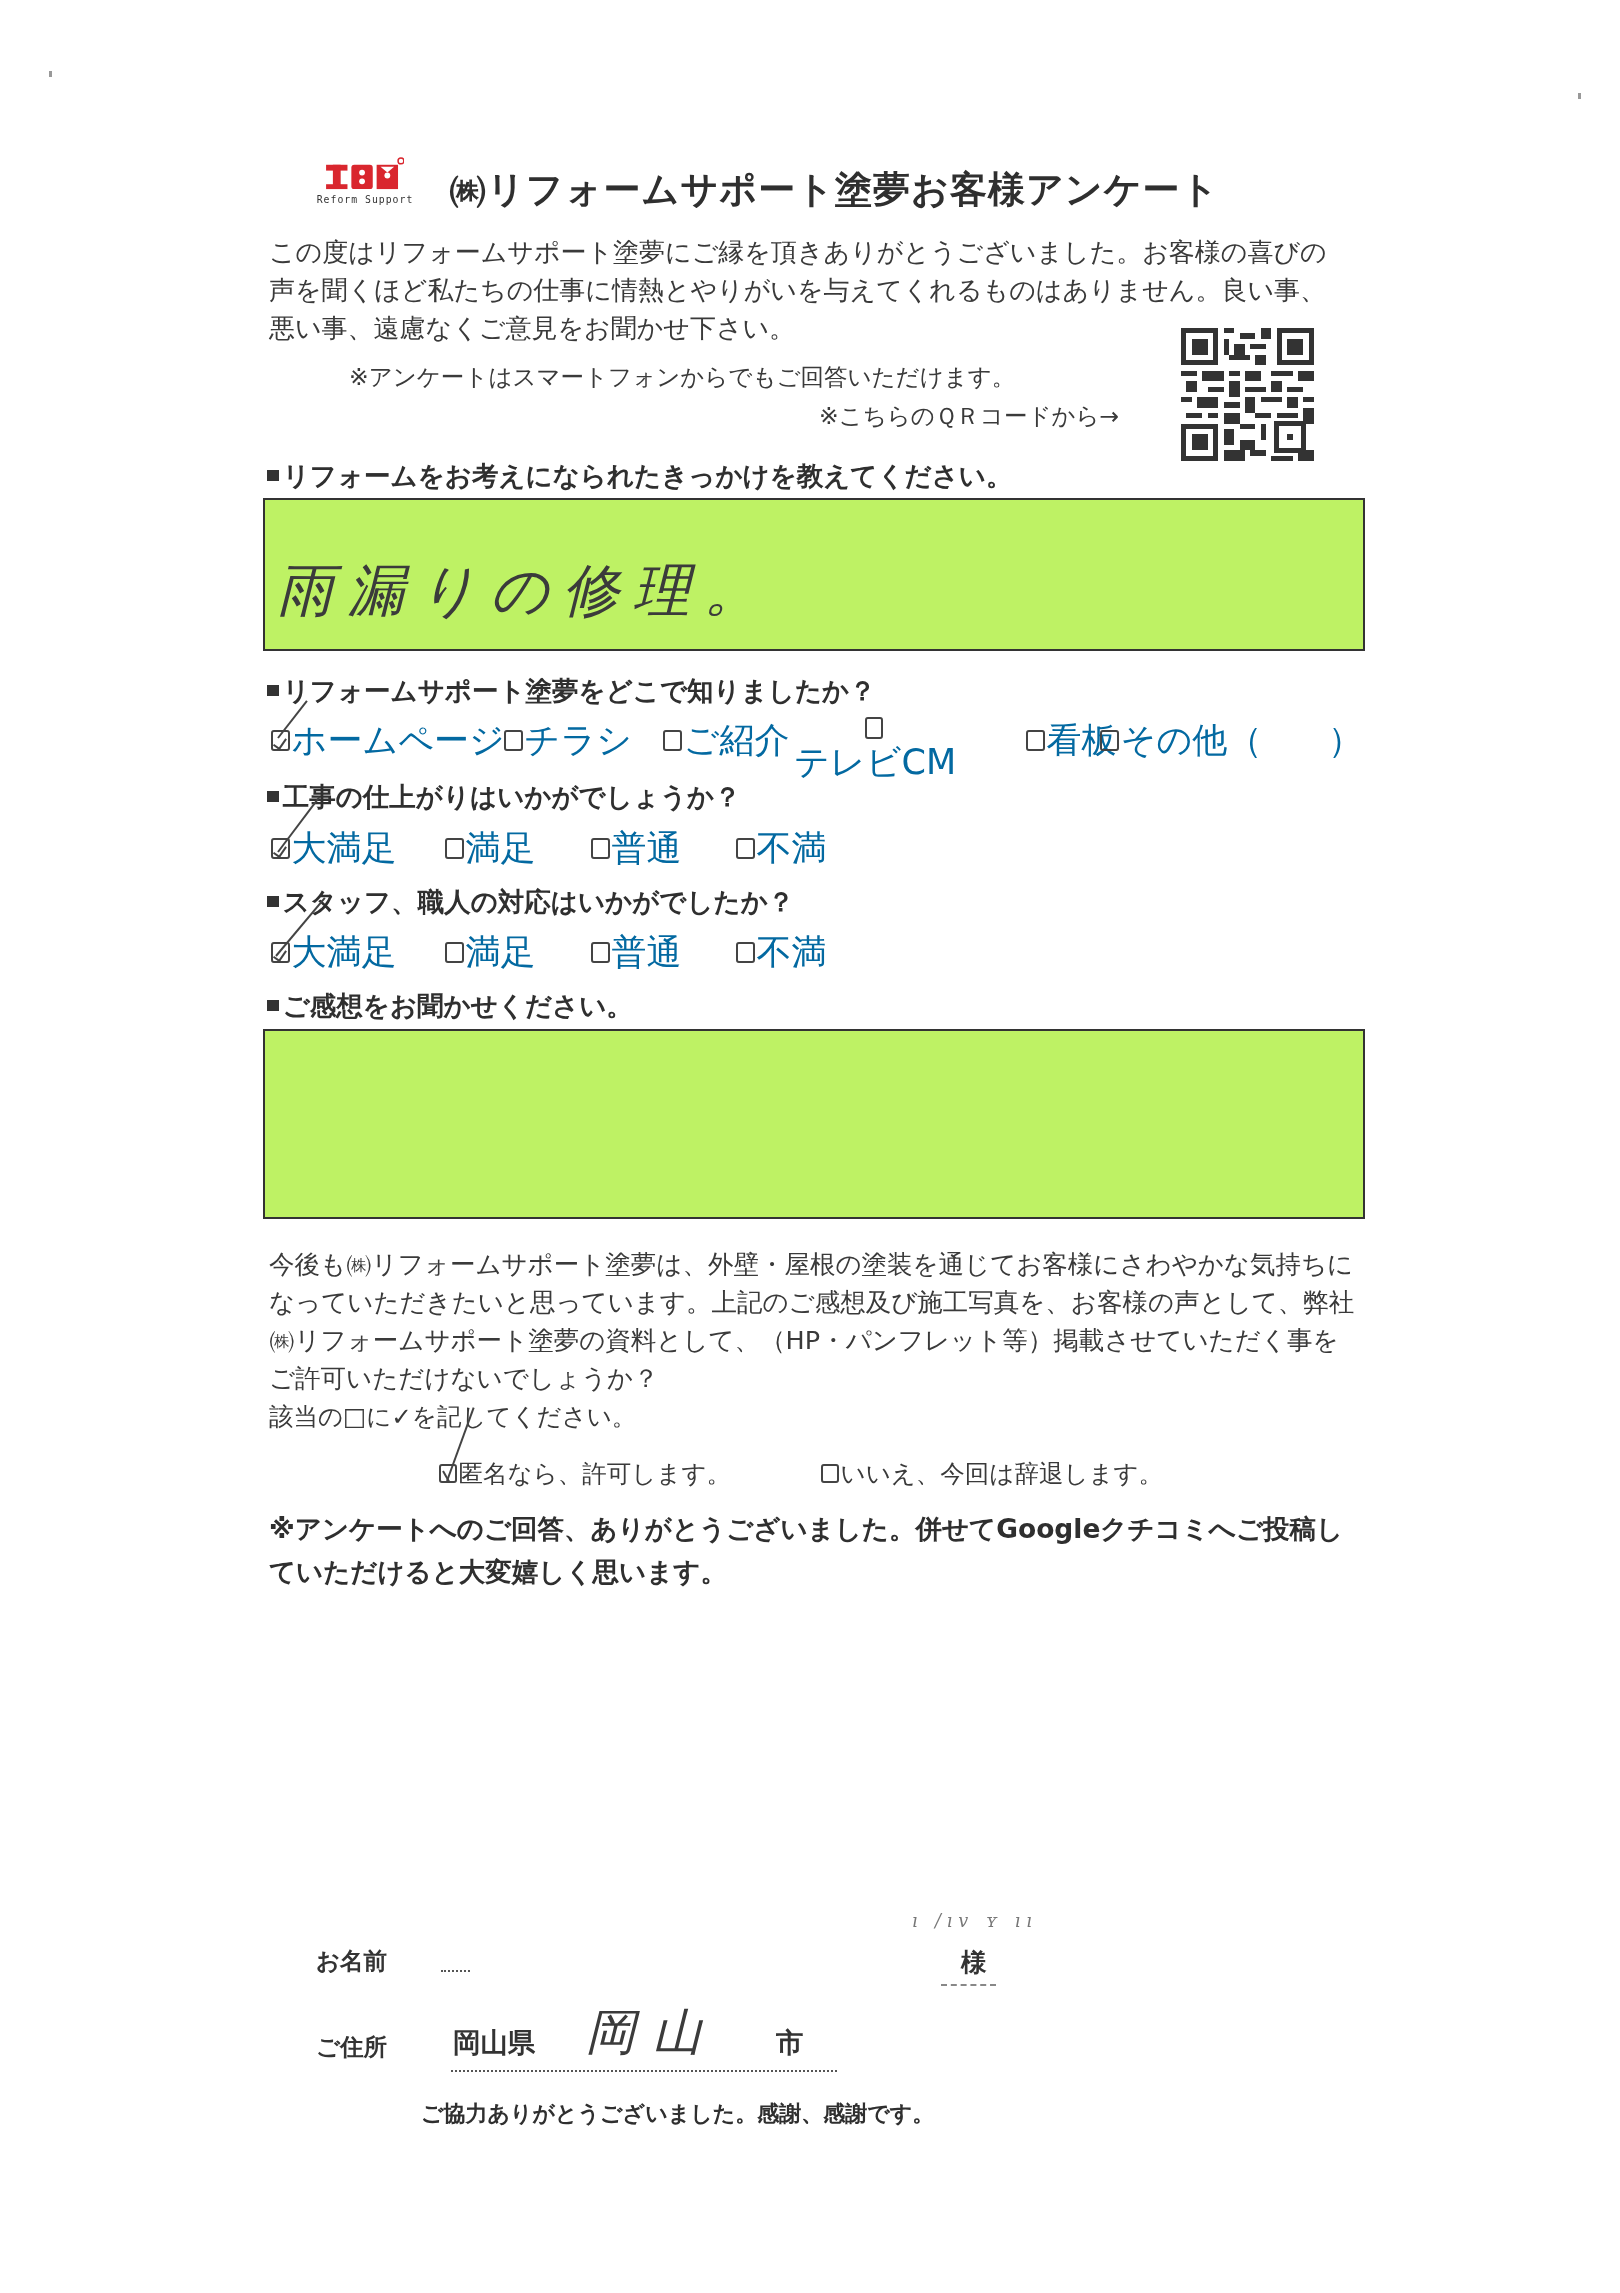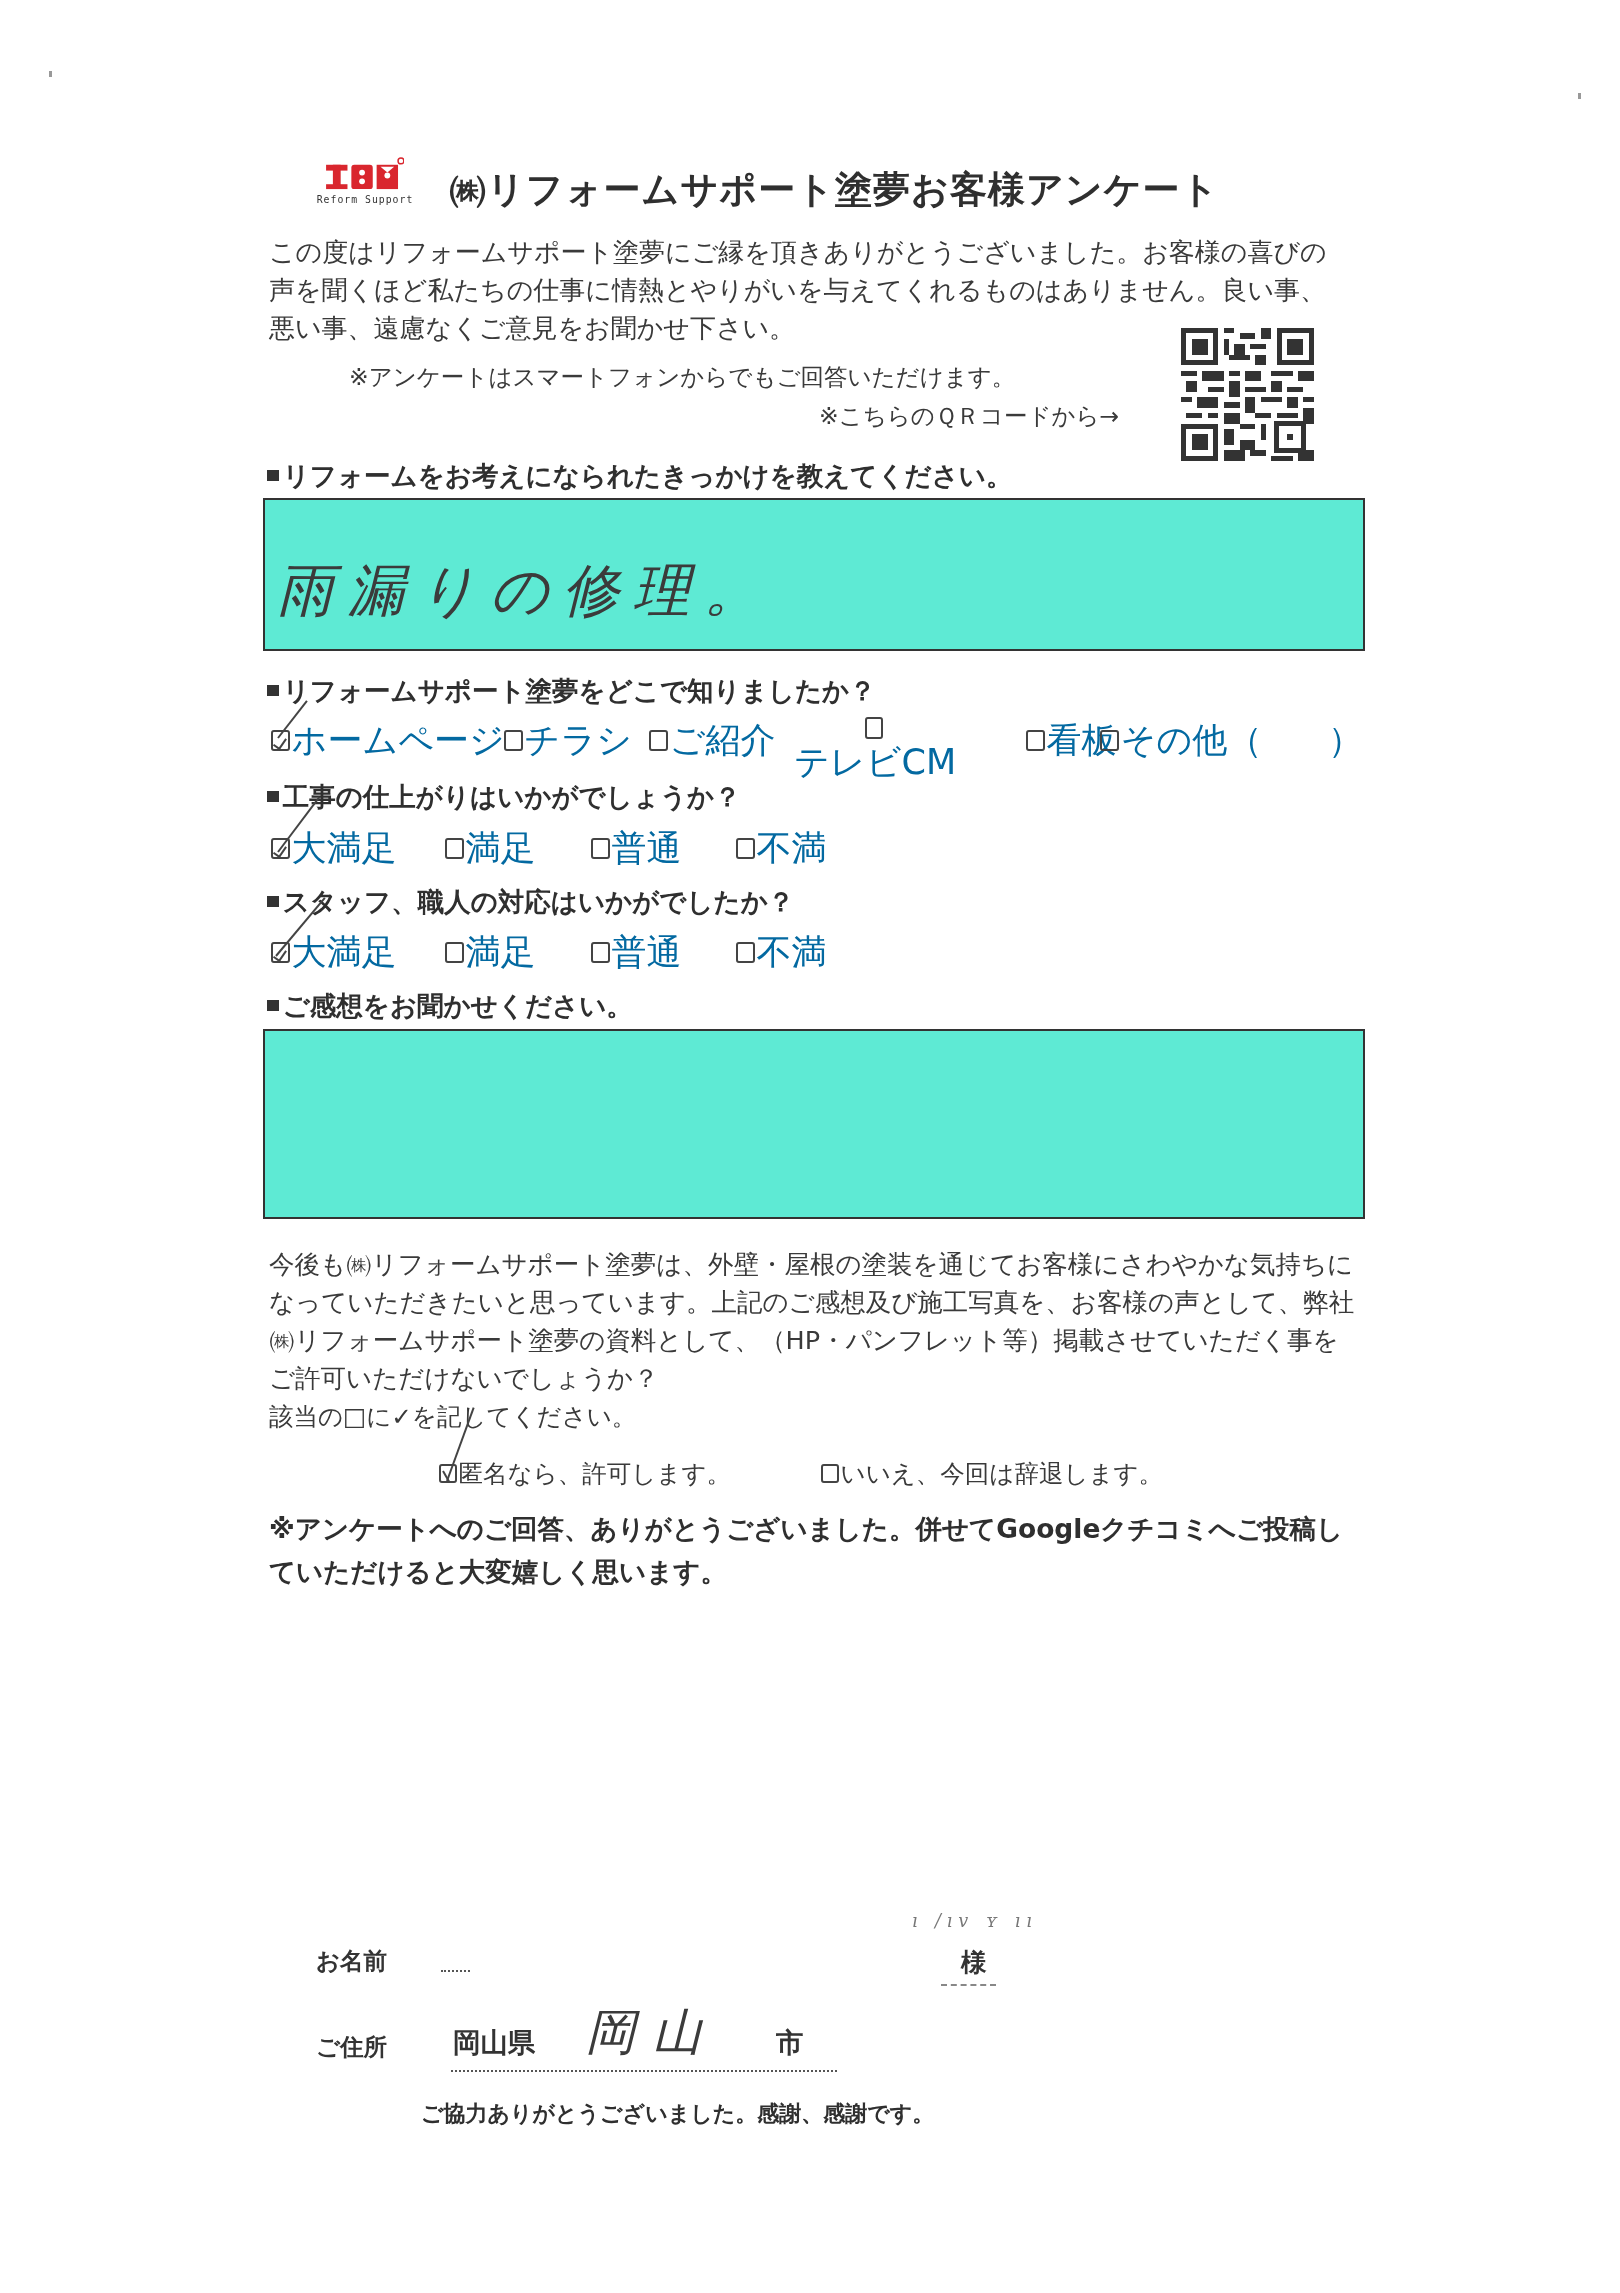--- a/index.html
+++ b/index.html
@@ -10,21 +10,21 @@
   .logo-mark { position:absolute; left:7.8px; top:0; width:80px; height:35px; }
   .logo-text { position:absolute; left:0; top:37px; width:98px; font-size:9.8px; letter-spacing:1px;
                font-family:"DejaVu Sans Mono", monospace; color:#333; text-align:center; }
   .title { left:449px; top:165px; font-size:37px; font-weight:bold; color:#2f2f2f; letter-spacing:1px; white-space:nowrap; }
   .intro { left:269px; top:233px; width:1059px; font-size:26px; line-height:38px; color:#3a3a3a; }
   .note1 { left:349px; top:361px; font-size:23.5px; white-space:nowrap; }
   .note2 { left:819px; top:400px; font-size:23.5px; white-space:nowrap; }
   .qr { left:1181px; top:328px; width:133px; height:133px; }
   .qhead { font-size:26.5px; font-weight:bold; color:#2f2f2f; white-space:nowrap; }
   .qhead .sq { display:inline-block; width:11.8px; height:11.8px; background:#333; margin-right:3.9px; vertical-align:middle; position:relative; top:-2px; }
-  .box { border:2.9px solid #333; background:#5eead4; box-sizing:border-box; }
+  .box { border:2.9px solid #333; background:#bef264; box-sizing:border-box; }
   .opts { font-size:35px; white-space:nowrap; color:#0369a1; }
   .opt { position:absolute; top:0; display:flex; align-items:center; }
   .cb { display:inline-block; width:18.6px; height:21.6px; border:2px solid #444; border-radius:2.9px; margin-right:2px; box-sizing:border-box; position:relative; }
   .cb.checked::after { content:""; position:absolute; left:2.9px; top:3.9px; width:5.9px; height:10.8px;
                        border-right:2px solid #444; border-bottom:2px solid #444; transform:rotate(35deg); }
   .handwriting { font-family:"DejaVu Serif", serif; font-style:italic; color:#3b3b3b; }
   .para { left:269px; top:1245px; width:1088px; font-size:25.5px; line-height:38px; }
   .instr { left:269px; top:1400px; font-size:24.5px; white-space:nowrap; }
   .consent { top:1457px; font-size:24.5px; white-space:nowrap; display:flex; align-items:center; }
   .closing { left:269px; top:1507px; width:1098px; font-size:26.5px; font-weight:bold; line-height:43px; color:#2f2f2f; }
@@ -139,21 +139,21 @@
 </div>
 <div class="abs opts" style="left:271px;top:717px;width:1098px;height:35px;">
   <div class="opt" style="left:0;">
       <span class="cb checked"></span>
       <span>ホームページ</span>
     </div>
   <div class="opt" style="left:233px;">
       <span class="cb"></span>
       <span>チラシ</span>
     </div>
-  <div class="opt" style="left:378px;">
+  <div class="opt" style="left:392px;">
       <span class="cb"></span>
       <span>ご紹介</span>
     </div>
   <div class="opt" style="left:523px;flex-direction:column;">
       <span class="cb"></span>
       <span>テレビCM</span>
     </div>
   <div class="opt" style="left:755px;">
       <span class="cb"></span>
       <span>看板</span>

